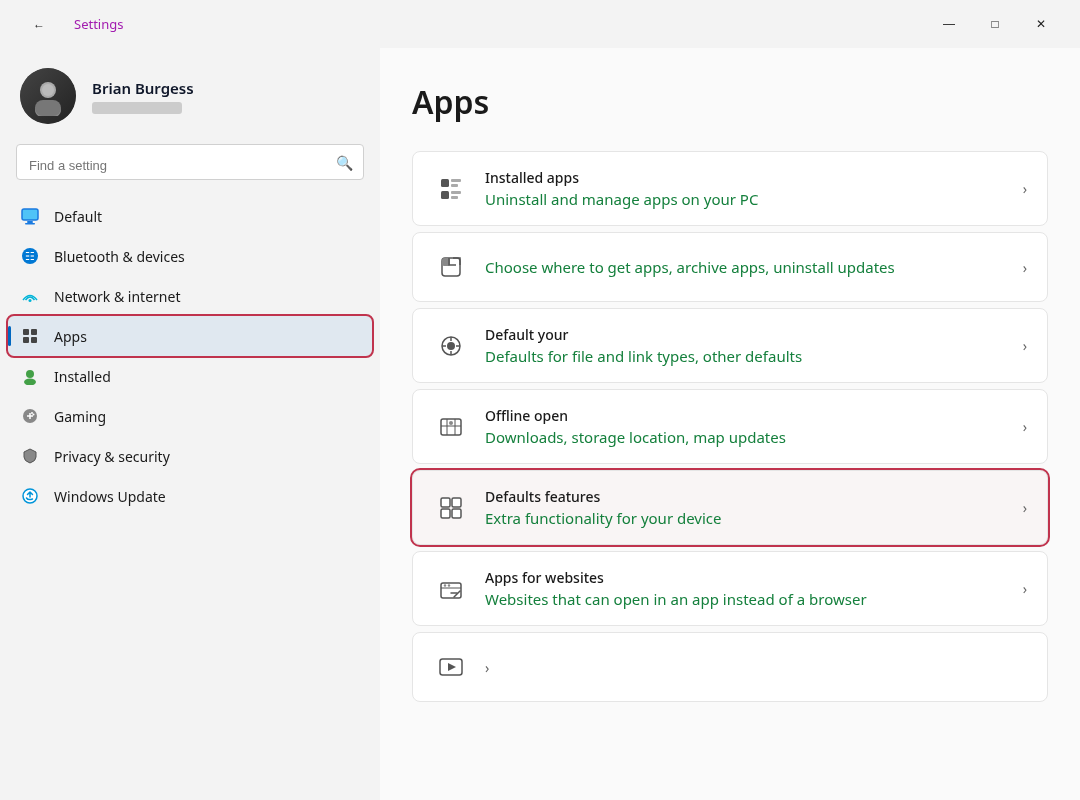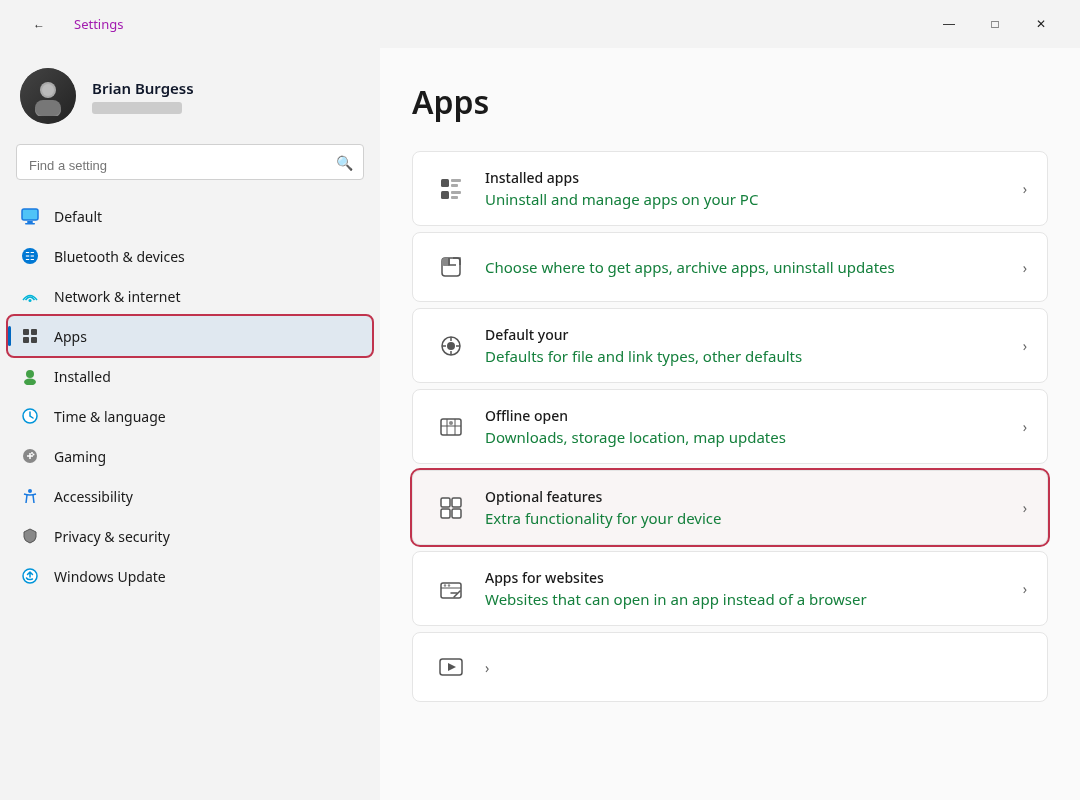--- a/index.html
+++ b/index.html
@@ -328,47 +328,27 @@
               <svg width="18" height="18" viewBox="0 0 18 18" fill="none">
                 <circle cx="9" cy="7" r="4" fill="#43a047"></circle>
                 <ellipse cx="9" cy="15" rx="6" ry="3.5" fill="#43a047"></ellipse>
               </svg>
             </div>
             <span>Installed</span>
           </li>
           <li class="nav-item">
             <div class="nav-icon">
               <svg width="18" height="18" viewBox="0 0 18 18" fill="none">
-                <circle cx="9" cy="9" r="7" stroke="#0094d9" stroke-width="1.5" fill="white"></circle>
-                <path d="M9 5 L9 9 L12 11" stroke="#0094d9" stroke-width="1.5" stroke-linecap="round"></path>
-              </svg>
-            </div>
-            <span>Time &amp; language</span>
-          </li>
-          <li class="nav-item">
-            <div class="nav-icon">
-              <svg width="18" height="18" viewBox="0 0 18 18" fill="none">
                 <circle cx="9" cy="9" r="7" fill="#888"></circle>
                 <path d="M6 9 H12 M9 6 V12" stroke="white" stroke-width="1.5"></path>
                 <circle cx="12.5" cy="7.5" r="1" fill="white"></circle>
                 <circle cx="11" cy="6" r="1" fill="white"></circle>
               </svg>
             </div>
             <span>Gaming</span>
-          </li>
-          <li class="nav-item">
-            <div class="nav-icon">
-              <svg width="18" height="18" viewBox="0 0 18 18" fill="none">
-                <circle cx="9" cy="4" r="2" fill="#1a7ae0"></circle>
-                <path d="M3 7 Q9 9 15 7" stroke="#1a7ae0" stroke-width="1.5" fill="none"></path>
-                <path d="M6 8 L5 16" stroke="#1a7ae0" stroke-width="1.5"></path>
-                <path d="M12 8 L13 16" stroke="#1a7ae0" stroke-width="1.5"></path>
-              </svg>
-            </div>
-            <span>Accessibility</span>
           </li>
           <li class="nav-item">
             <div class="nav-icon">
               <svg width="18" height="18" viewBox="0 0 18 18" fill="none">
                 <path d="M9 2 L15 5 L15 10 Q15 14 9 16 Q3 14 3 10 L3 5 Z" fill="#888" stroke="#555" stroke-width="1"></path>
               </svg>
             </div>
             <span>Privacy &amp; security</span>
           </li>
           <li class="nav-item">
@@ -451,21 +431,21 @@
           <div class="settings-item highlighted">
             <div class="item-icon">
               <svg width="28" height="28" viewBox="0 0 28 28" fill="none">
                 <rect x="4" y="4" width="9" height="9" rx="1.5" stroke="#555" stroke-width="1.5" fill="white"></rect>
                 <rect x="15" y="4" width="9" height="9" rx="1.5" stroke="#555" stroke-width="1.5" fill="white"></rect>
                 <rect x="4" y="15" width="9" height="9" rx="1.5" stroke="#555" stroke-width="1.5" fill="white"></rect>
                 <rect x="15" y="15" width="9" height="9" rx="1.5" stroke="#555" stroke-width="1.5" fill="white"></rect>
               </svg>
             </div>
             <div class="item-text">
-              <span class="item-title">Optional features</span>
+              <span class="item-title">Defaults features</span>
               <span class="item-desc">Extra functionality for your device</span>
             </div>
             <span class="chevron">›</span>
           </div>
           <div class="settings-item">
             <div class="item-icon">
               <svg width="28" height="28" viewBox="0 0 28 28" fill="none">
                 <rect x="4" y="8" width="20" height="15" rx="2" stroke="#555" stroke-width="1.5" fill="white"></rect>
                 <path d="M4 13 L24 13" stroke="#555" stroke-width="1"></path>
                 <circle cx="8" cy="10.5" r="1.2" fill="#888"></circle>

